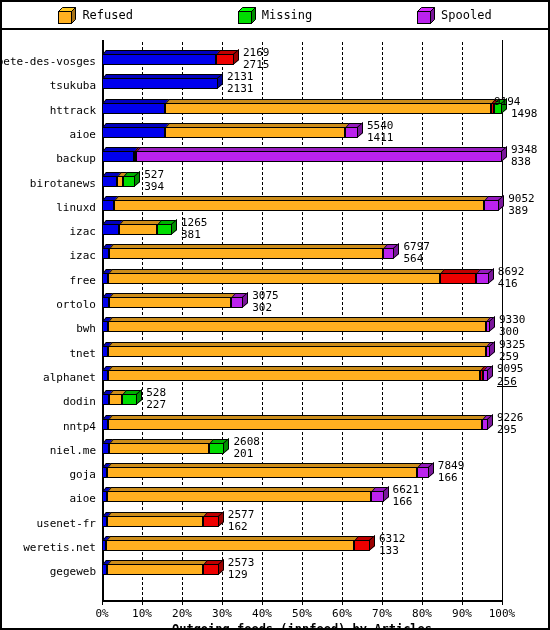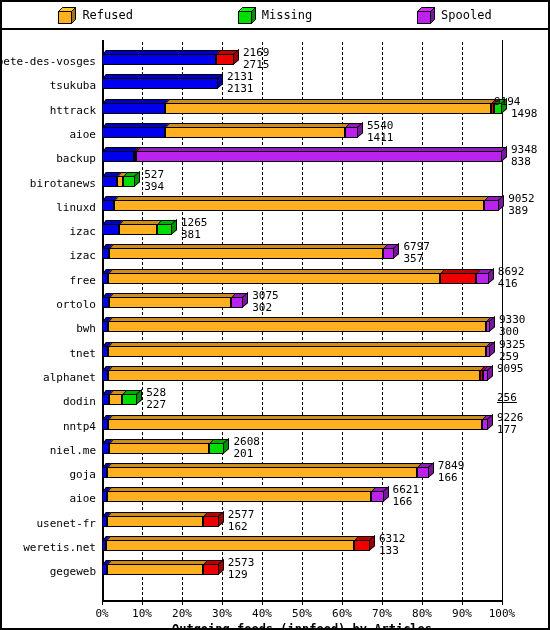--- a/index.html
+++ b/index.html
@@ -223,21 +223,21 @@
         </div>
         <div class="bar-row" style="top: 214.4px; width: 420px;">
           <div class="seg-top" style="left: 0px; top: 0px; width: 7.2px; background: rgb(0, 0, 190);"></div>
           <div class="seg" style="left: 0px; width: 7.2px; background: rgb(0, 0, 238);"></div>
           <div class="seg-top" style="left: 7.2px; top: 0px; width: 274px; background: rgb(204, 141, 26);"></div>
           <div class="seg" style="left: 7.2px; width: 274px; background: rgb(255, 176, 32);"></div>
           <div class="seg-top" style="left: 281.2px; top: 0px; width: 11.2px; background: rgb(150, 27, 190);"></div>
           <div class="seg" style="left: 281.2px; width: 11.2px; background: rgb(187, 34, 238);"></div>
           <div class="cap" style="left: 291.4px; top: 4px; background: rgb(122, 22, 155);"></div>
           <div class="vlabel" style="left: 301.4px; top: -3px;">6797</div>
-          <div class="vlabel" style="left: 301.4px; top: 9px;">357</div>
+          <div class="vlabel" style="left: 301.4px; top: 9px;">564</div>
         </div>
         <div class="bar-row" style="top: 238.7px; width: 420px;">
           <div class="seg-top" style="left: 0px; top: 0px; width: 6px; background: rgb(0, 0, 190);"></div>
           <div class="seg" style="left: 0px; width: 6px; background: rgb(0, 0, 238);"></div>
           <div class="seg-top" style="left: 6px; top: 0px; width: 332px; background: rgb(204, 141, 26);"></div>
           <div class="seg" style="left: 6px; width: 332px; background: rgb(255, 176, 32);"></div>
           <div class="seg-top" style="left: 338px; top: 0px; width: 36px; background: rgb(190, 0, 0);"></div>
           <div class="seg" style="left: 338px; width: 36px; background: rgb(238, 0, 0);"></div>
           <div class="seg-top" style="left: 374px; top: 0px; width: 12.8px; background: rgb(150, 27, 190);"></div>
           <div class="seg" style="left: 374px; width: 12.8px; background: rgb(187, 34, 238);"></div>
@@ -282,21 +282,21 @@
           <div class="seg-top" style="left: 0px; top: 0px; width: 6px; background: rgb(0, 0, 190);"></div>
           <div class="seg" style="left: 0px; width: 6px; background: rgb(0, 0, 238);"></div>
           <div class="seg-top" style="left: 6px; top: 0px; width: 372px; background: rgb(204, 141, 26);"></div>
           <div class="seg" style="left: 6px; width: 372px; background: rgb(255, 176, 32);"></div>
           <div class="seg-top" style="left: 378px; top: 0px; width: 3.2px; background: rgb(190, 0, 0);"></div>
           <div class="seg" style="left: 378px; width: 3.2px; background: rgb(238, 0, 0);"></div>
           <div class="seg-top" style="left: 381.2px; top: 0px; width: 4.8px; background: rgb(150, 27, 190);"></div>
           <div class="seg" style="left: 381.2px; width: 4.8px; background: rgb(187, 34, 238);"></div>
           <div class="cap" style="left: 385px; top: 4px; background: rgb(122, 22, 155);"></div>
           <div class="vlabel" style="left: 395px; top: -3px;">9095</div>
-          <div class="vlabel" style="left: 395px; top: 26px; text-decoration: underline;">256</div>
+          <div class="vlabel" style="left: 395px; top: 10px; text-decoration: underline;">256</div>
         </div>
         <div class="bar-row" style="top: 360.2px; width: 420px;">
           <div class="seg-top" style="left: 0px; top: 0px; width: 7.2px; background: rgb(0, 0, 190);"></div>
           <div class="seg" style="left: 0px; width: 7.2px; background: rgb(0, 0, 238);"></div>
           <div class="seg-top" style="left: 7.2px; top: 0px; width: 12.8px; background: rgb(204, 141, 26);"></div>
           <div class="seg" style="left: 7.2px; width: 12.8px; background: rgb(255, 176, 32);"></div>
           <div class="seg-top" style="left: 20px; top: 0px; width: 15.2px; background: rgb(0, 177, 0);"></div>
           <div class="seg" style="left: 20px; width: 15.2px; background: rgb(0, 221, 0);"></div>
           <div class="cap" style="left: 34.2px; top: 4px; background: rgb(0, 144, 0);"></div>
           <div class="vlabel" style="left: 44.2px; top: -3px;">528</div>
@@ -304,21 +304,21 @@
         </div>
         <div class="bar-row" style="top: 384.5px; width: 420px;">
           <div class="seg-top" style="left: 0px; top: 0px; width: 6px; background: rgb(0, 0, 190);"></div>
           <div class="seg" style="left: 0px; width: 6px; background: rgb(0, 0, 238);"></div>
           <div class="seg-top" style="left: 6px; top: 0px; width: 374px; background: rgb(204, 141, 26);"></div>
           <div class="seg" style="left: 6px; width: 374px; background: rgb(255, 176, 32);"></div>
           <div class="seg-top" style="left: 380px; top: 0px; width: 6px; background: rgb(150, 27, 190);"></div>
           <div class="seg" style="left: 380px; width: 6px; background: rgb(187, 34, 238);"></div>
           <div class="cap" style="left: 385px; top: 4px; background: rgb(122, 22, 155);"></div>
           <div class="vlabel" style="left: 395px; top: -3px;">9226</div>
-          <div class="vlabel" style="left: 395px; top: 9px;">177</div>
+          <div class="vlabel" style="left: 395px; top: 9px;">295</div>
         </div>
         <div class="bar-row" style="top: 408.8px; width: 420px;">
           <div class="seg-top" style="left: 0px; top: 0px; width: 7.2px; background: rgb(0, 0, 190);"></div>
           <div class="seg" style="left: 0px; width: 7.2px; background: rgb(0, 0, 238);"></div>
           <div class="seg-top" style="left: 7.2px; top: 0px; width: 100px; background: rgb(204, 141, 26);"></div>
           <div class="seg" style="left: 7.2px; width: 100px; background: rgb(255, 176, 32);"></div>
           <div class="seg-top" style="left: 107.2px; top: 0px; width: 15.2px; background: rgb(0, 177, 0);"></div>
           <div class="seg" style="left: 107.2px; width: 15.2px; background: rgb(0, 221, 0);"></div>
           <div class="cap" style="left: 121.4px; top: 4px; background: rgb(0, 144, 0);"></div>
           <div class="vlabel" style="left: 131.4px; top: -3px;">2608</div>

